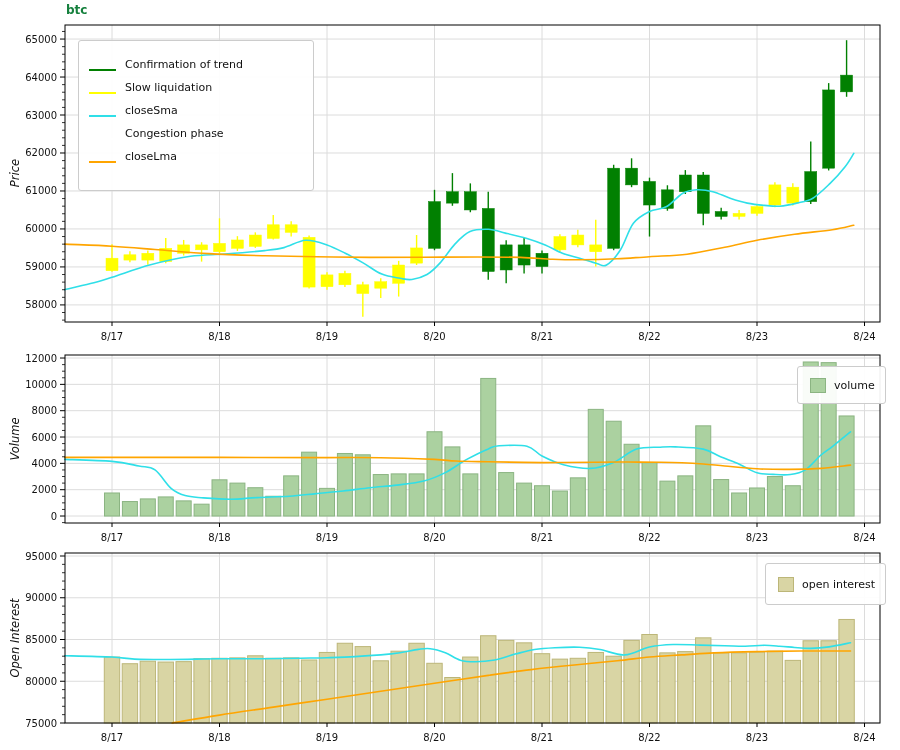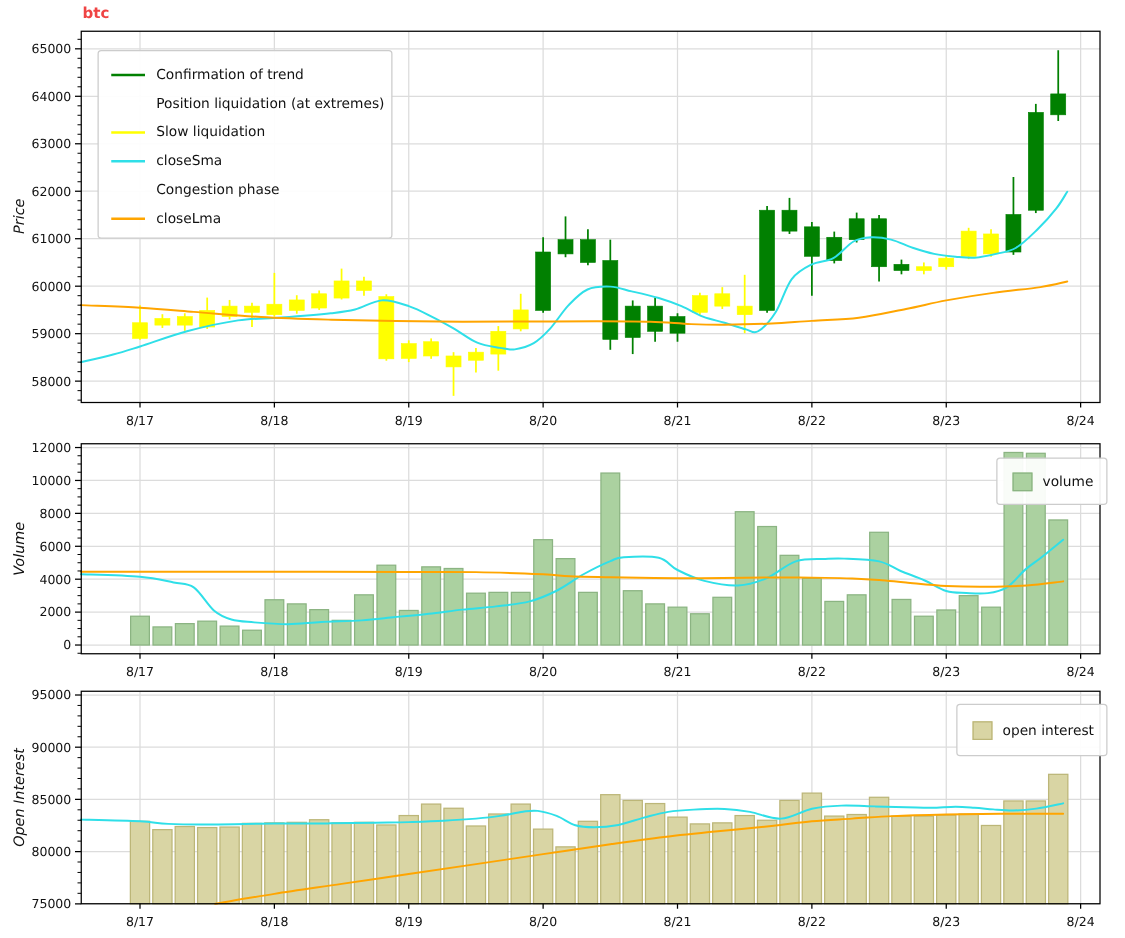--- a/index.html
+++ b/index.html
@@ -1,25 +1,25 @@
 <!DOCTYPE html>
 <html><head>
 <meta charset="utf-8">
 <style>
   html,body{margin:0;padding:0;background:#ffffff;}
   .fig{position:relative;width:900px;height:750px;background:#fff;
        font-family:"DejaVu Sans","Liberation Sans",sans-serif;overflow:hidden;}
   svg{position:absolute;left:0;top:0;}
-  .title{position:absolute;left:66px;top:3px;font-size:12px;font-weight:700;color:#ef4444;}
+  .title{position:absolute;left:66px;top:3px;font-size:12px;font-weight:700;color:#15803d;}
   .ylab{position:absolute;width:200px;height:16px;line-height:16px;text-align:center;
         font-style:italic;font-size:11.5px;color:#111;transform:rotate(-90deg);}
   .legend{position:absolute;background:rgba(255,255,255,0.93);border:1px solid #cccccc;
           border-radius:3px;box-sizing:border-box;color:#111;}
   .legend1{left:78px;top:40px;width:236px;height:151px;padding-top:7px;}
-  .lrow{display:flex;align-items:center;height:23px;padding-left:10px;}
+  .lrow{display:flex;align-items:flex-end;height:23px;padding-left:10px;}
   .lline{display:inline-block;width:27px;height:2px;margin-right:9px;flex:none;}
   .ltext{font-size:11px;white-space:nowrap;}
   .legend-sm{display:flex;align-items:center;padding-left:12px;}
   .legend2{left:797px;top:366px;width:89px;height:38px;}
   .legend3{left:765px;top:563px;width:121px;height:42px;}
   .patch{display:inline-block;width:16px;height:15px;margin-right:8px;flex:none;
          box-sizing:border-box;}
   .ptext{font-size:11px;white-space:nowrap;}
 </style>
 </head>
@@ -439,24 +439,20 @@
   <div class="ylab" style="left:-85px;top:165px;">Price</div>
   <div class="ylab" style="left:-85px;top:431px;">Volume</div>
   <div class="ylab" style="left:-85px;top:630px;">Open Interest</div>
 
   <div class="legend legend1">
     <div class="lrow">
       <span class="lline" style="background: rgb(1, 128, 1);"></span>
       <span class="ltext">Confirmation of trend</span>
     </div>
     <div class="lrow">
-      <span class="lline" style="background: rgb(255, 255, 255);"></span>
-      <span class="ltext">Position liquidation (at extremes)</span>
-    </div>
-    <div class="lrow">
       <span class="lline" style="background: rgb(255, 255, 0);"></span>
       <span class="ltext">Slow liquidation</span>
     </div>
     <div class="lrow">
       <span class="lline" style="background: rgb(47, 223, 232);"></span>
       <span class="ltext">closeSma</span>
     </div>
     <div class="lrow">
       <span class="lline" style="background: rgb(255, 255, 255);"></span>
       <span class="ltext">Congestion phase</span>

